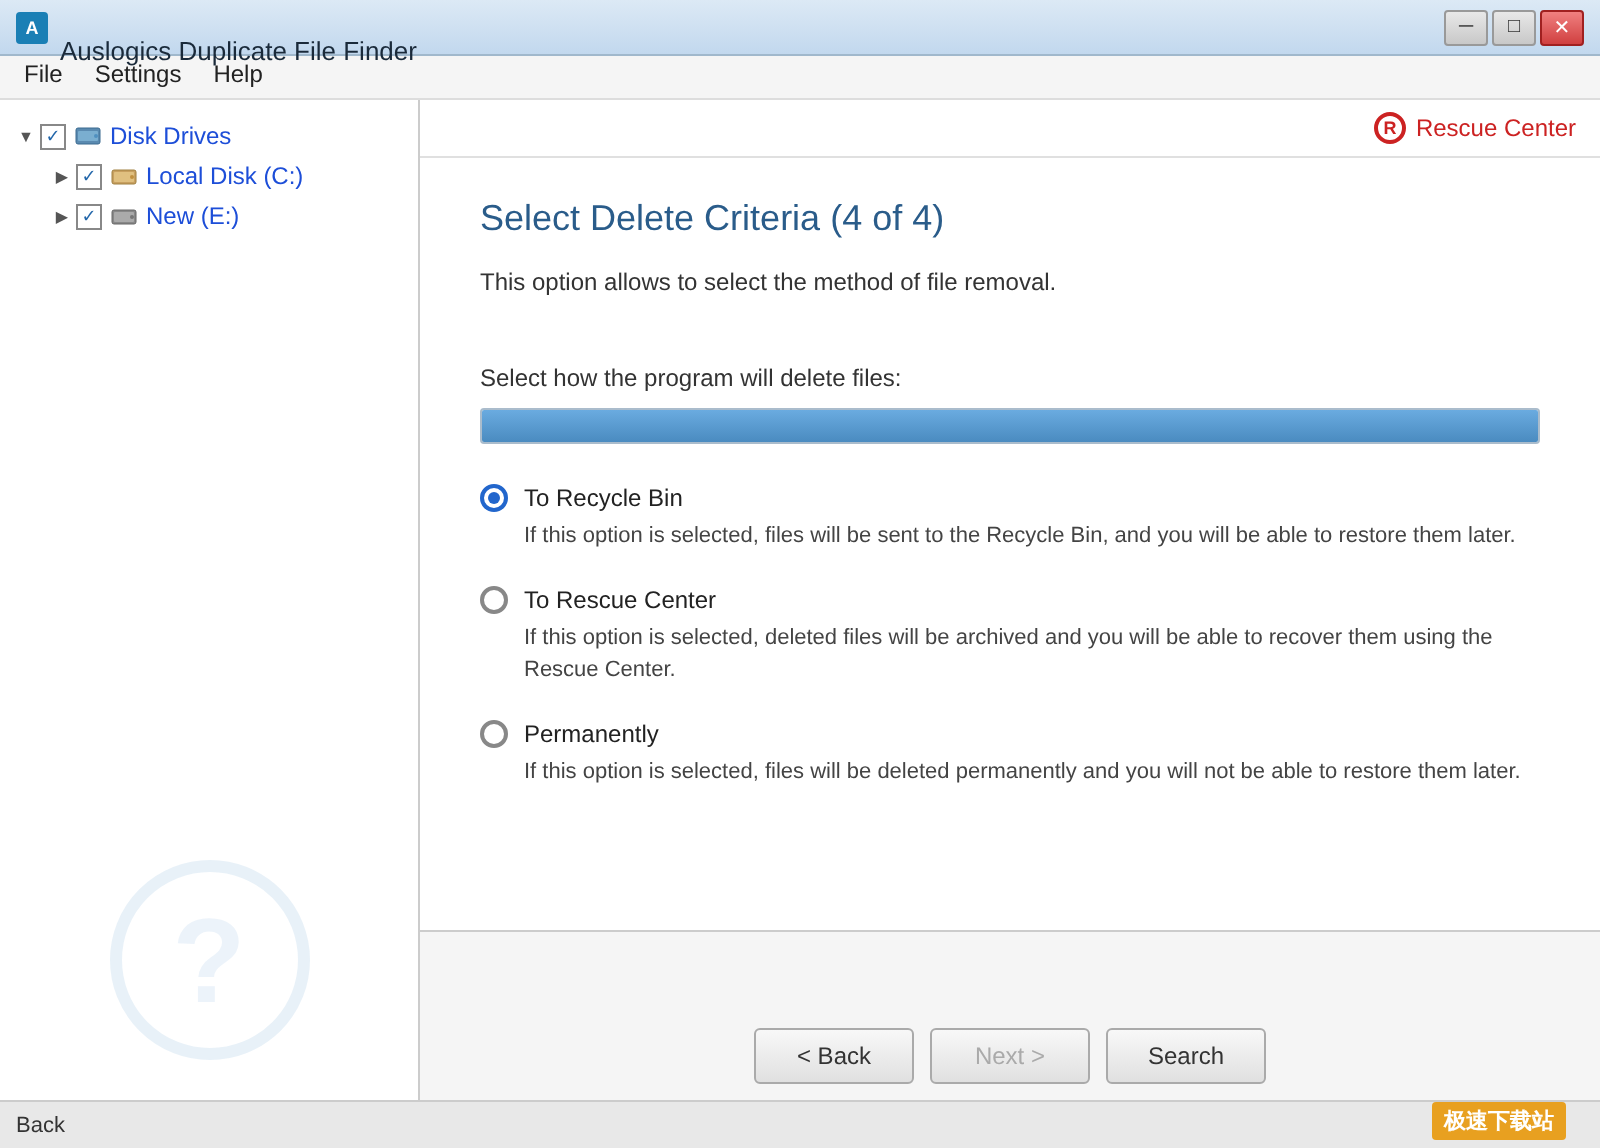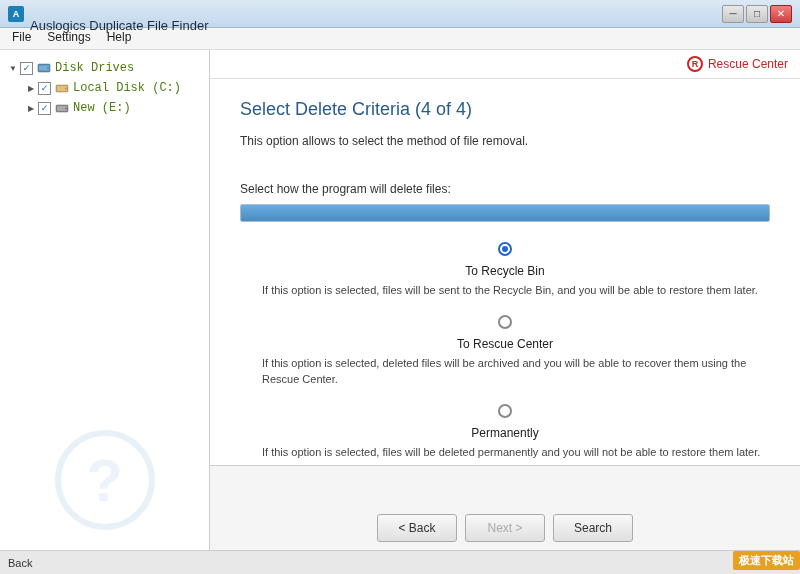--- a/index.html
+++ b/index.html
@@ -151,22 +151,21 @@
       width: 16px;
       height: 16px;
       margin-right: 3px;
       display: flex;
       align-items: center;
       justify-content: center;
       flex-shrink: 0;
     }
     .tree-label {
       font-size: 12px;
-      color: #4d7c0f;
-      font-family: Liberation Mono, monospace;
+      color: #1d4ed8;
     }
 
     
     .right-panel {
       flex: 1;
       background: white;
       display: flex;
       flex-direction: column;
     }
     .rescue-header {
@@ -242,21 +241,20 @@
     }
     .radio-label {
       display: flex;
       align-items: center;
       gap: 8px;
       cursor: pointer;
       font-size: 12px;
       color: #222;
       font-weight: 500;
       margin-bottom: 4px;
-      flex-direction: column;
     }
     .radio-circle {
       width: 14px;
       height: 14px;
       border-radius: 50%;
       border: 2px solid #888;
       background: white;
       display: flex;
       align-items: center;
       justify-content: center;
@@ -315,21 +313,21 @@
       align-items: center;
       padding: 0 8px;
       font-size: 11px;
       color: #333;
     }
 
     
     .brand-watermark {
       position: absolute;
       bottom: 4px;
-      right: 0;
+      right: 17px;
       background: #e8a020;
       color: white;
       font-size: 11px;
       padding: 2px 6px;
       font-weight: bold;
       border-radius: 2px;
       z-index: 100;
     }
   </style>
 </head>

